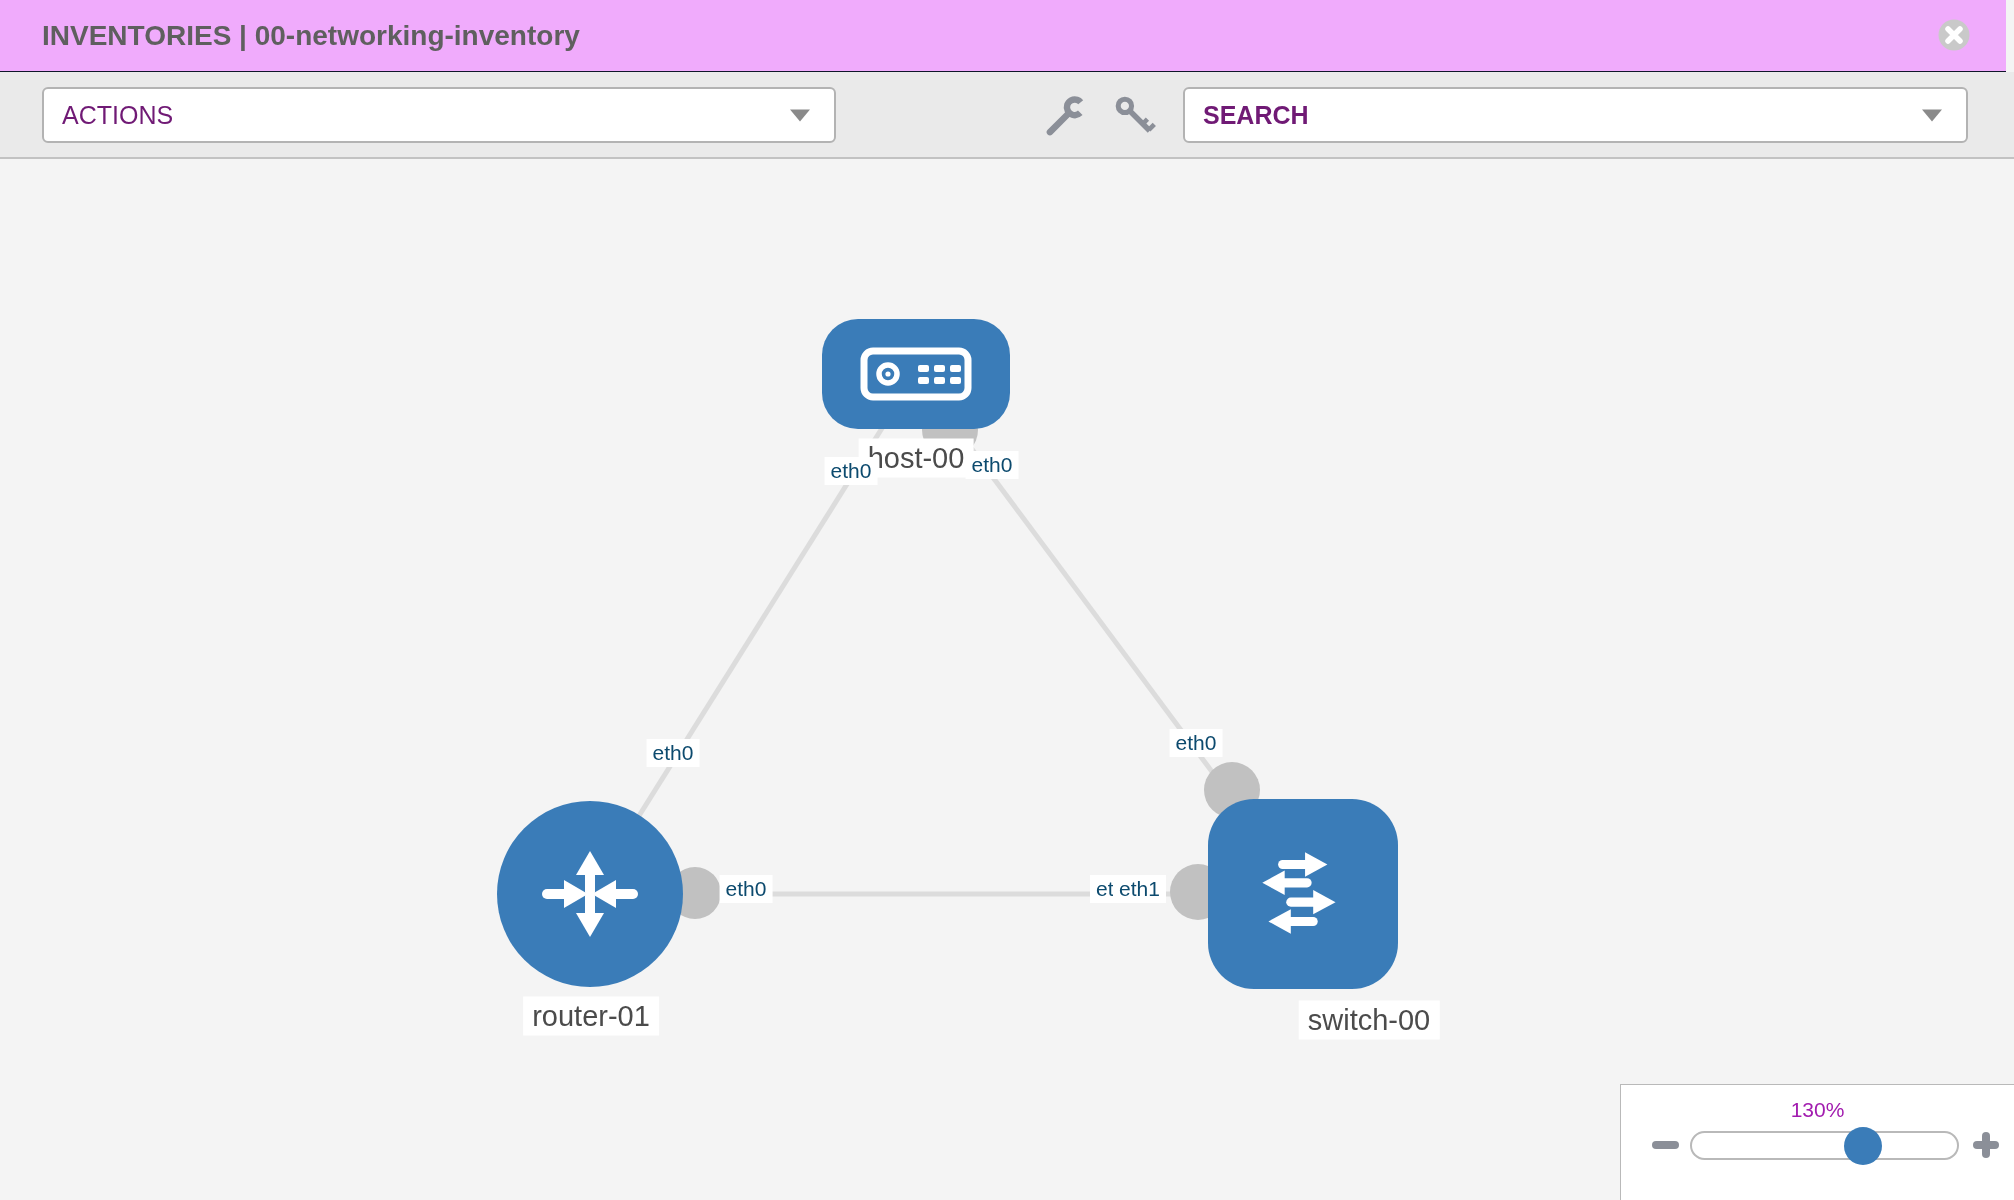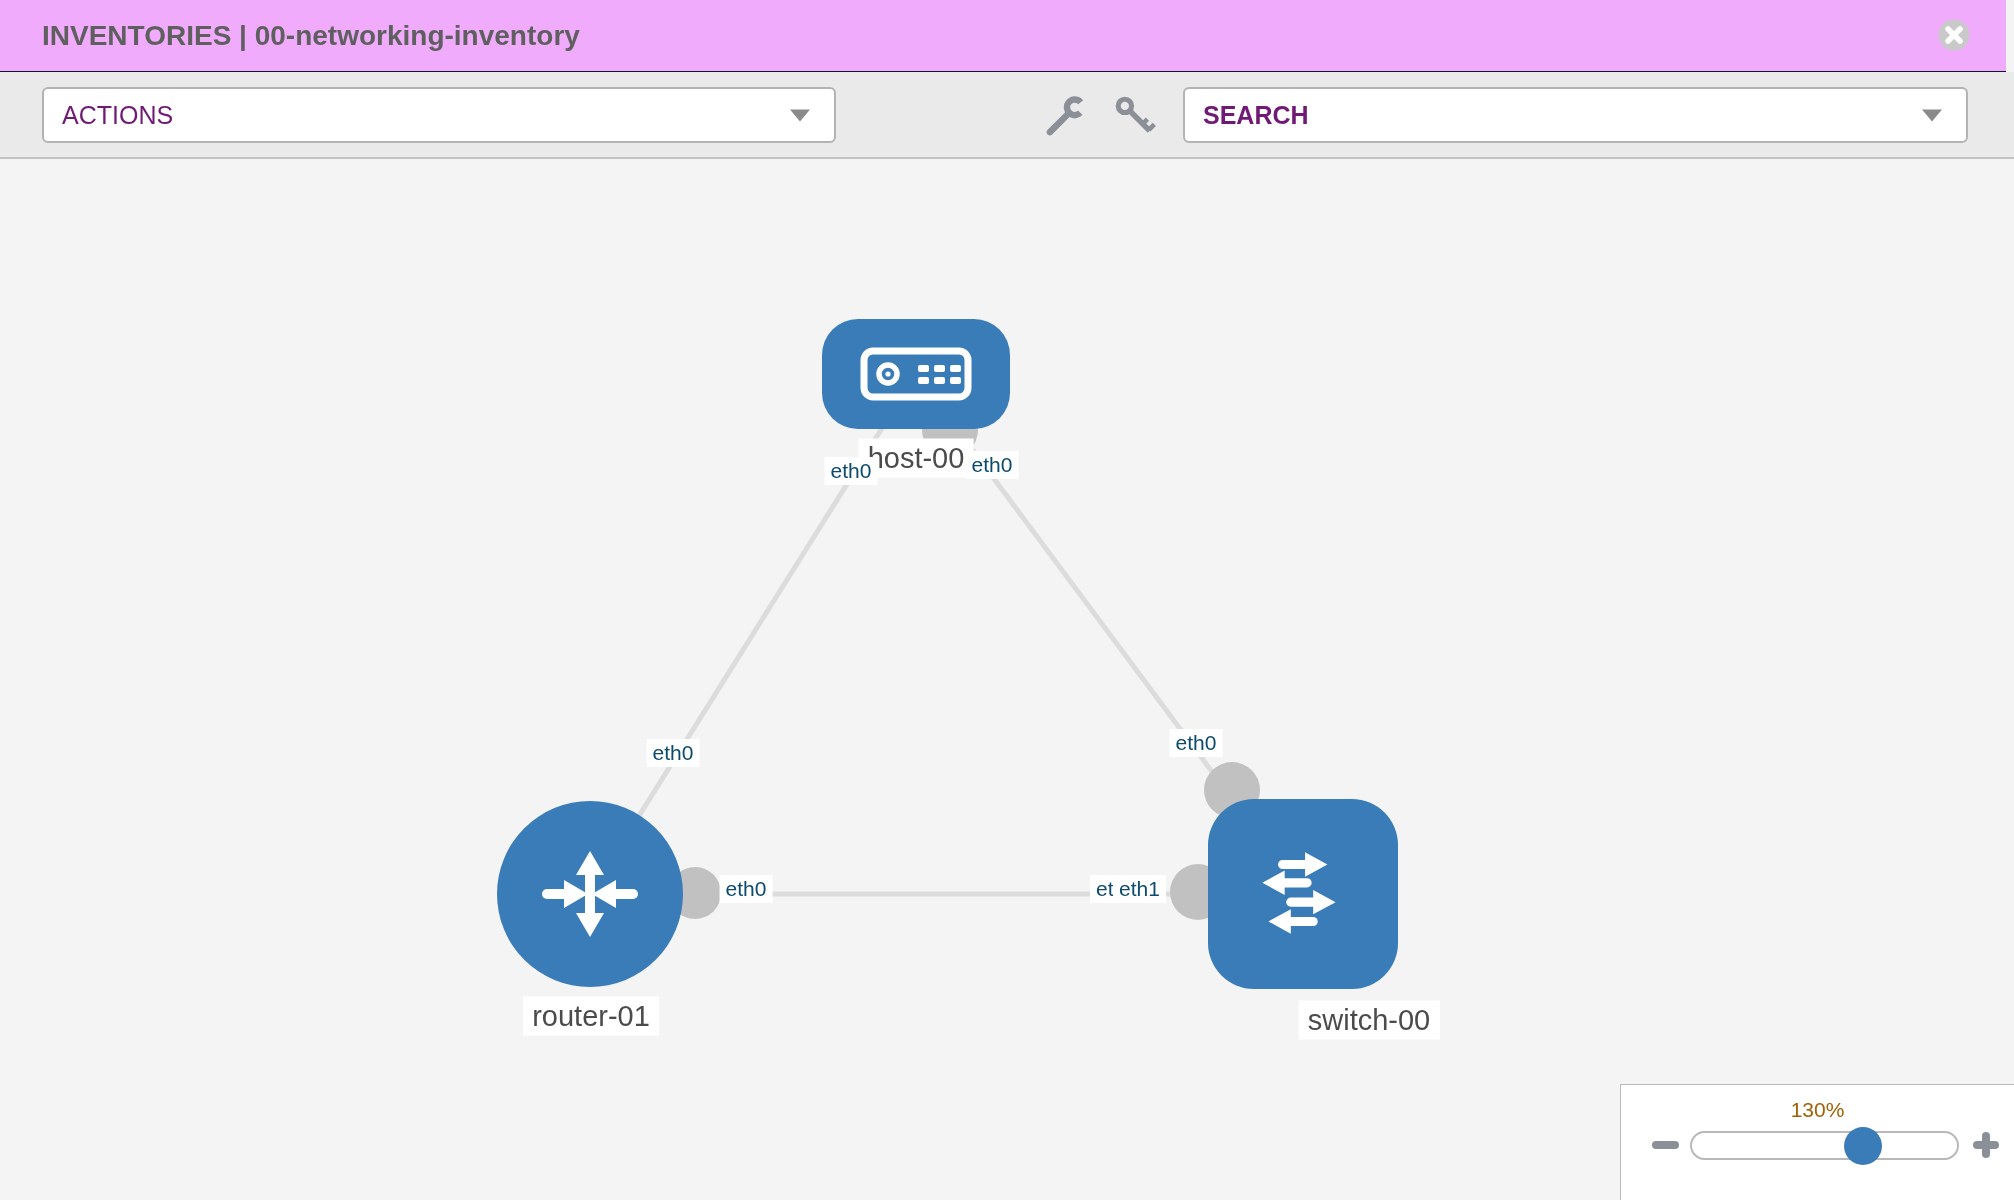--- a/index.html
+++ b/index.html
@@ -54,21 +54,21 @@
   .if-host-r   { left: 992px;  top: 304px; }
   .if-router-t { left: 673px;  top: 592px; }
   .if-switch-t { left: 1196px; top: 582px; }
   .if-mid-l    { left: 746px;  top: 728px; }
   .if-mid-r0   { left: 1090px; top: 728px; transform: translate(0,-50%); }
   .if-mid-r1   { left: 1113px; top: 728px; transform: translate(0,-50%); }
 
   
   .zoom-panel { position: absolute; left: 1620px; top: 923px; width: 394px; height: 116px;
                 background: #ffffff; border-top: 1px solid #b9b9b9; border-left: 1px solid #b9b9b9; z-index: 5; }
-  .zoom-level { margin-top: 13px; text-align: center; font-size: 21px; color: #a16207; }
+  .zoom-level { margin-top: 13px; text-align: center; font-size: 21px; color: #a21caf; }
   .zoom-row { position: absolute; left: 0; right: 0; top: 44px; height: 40px; }
   .zoom-minus { position: absolute; left: 31px; top: 12px; width: 27px; height: 8px; border-radius: 4px;
                 background: #8b8f98; border: none; padding: 0; cursor: pointer; }
   .zoom-track { position: absolute; left: 69px; top: 2px; width: 269px; height: 29px;
                 border: 2px solid #b9b9b9; border-radius: 16px; background: #ffffff; cursor: pointer; }
   .zoom-thumb { position: absolute; left: 64.5%; top: 50%; transform: translate(-50%,-50%);
                 width: 38px; height: 38px; border-radius: 50%; background: #3a7cb8; cursor: grab; }
   .zoom-plus { position: absolute; left: 351px; top: 2px; width: 28px; height: 28px;
                background: transparent; border: none; padding: 0; cursor: pointer; }
   .zoom-plus::before { content: ""; position: absolute; left: 1px; top: 10px; width: 26px; height: 8px;

